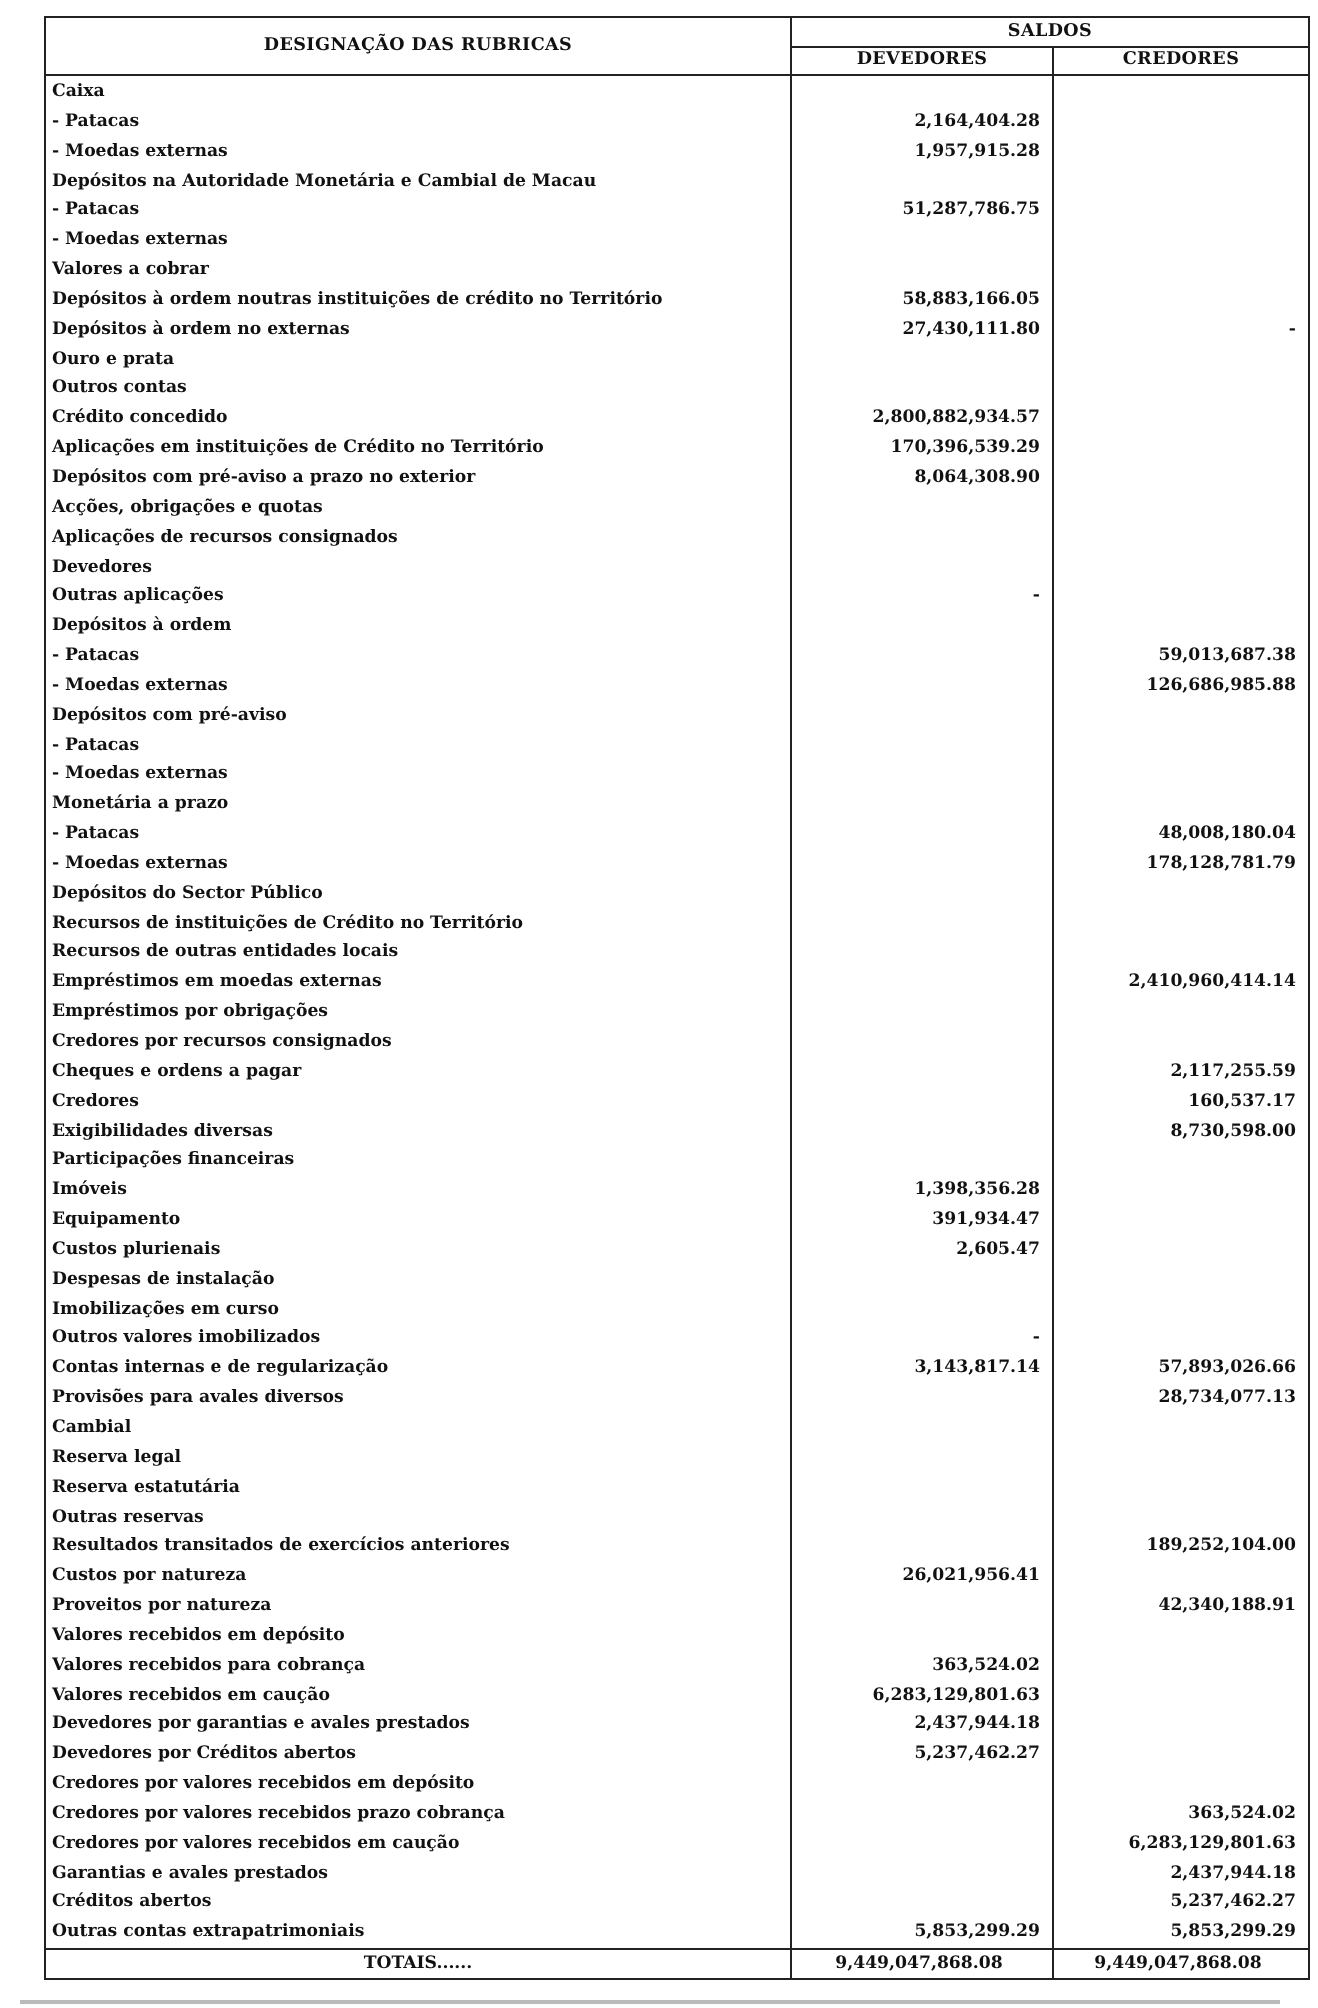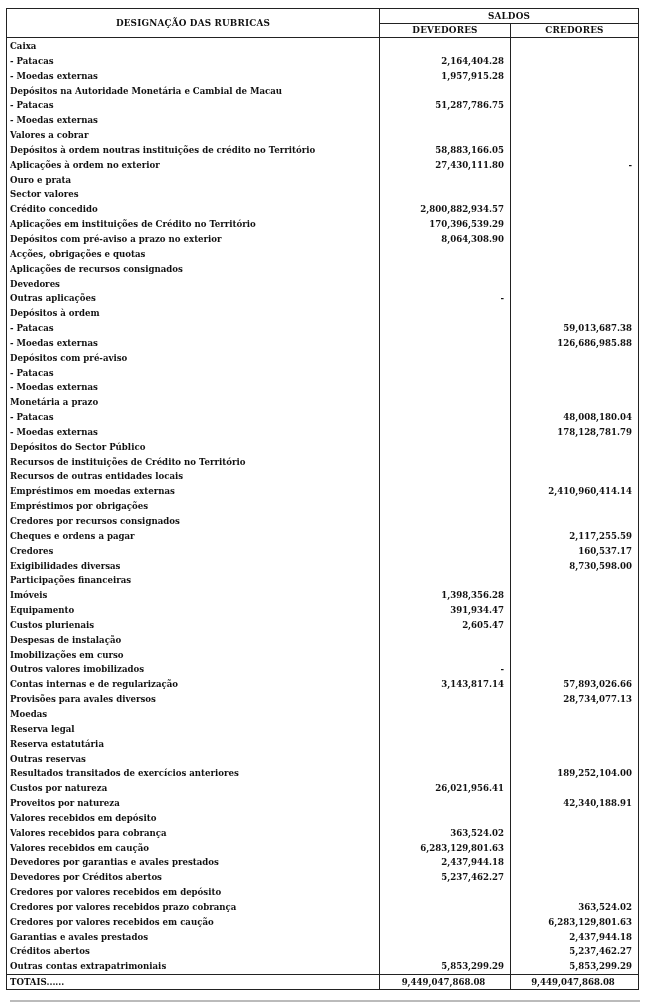--- a/index.html
+++ b/index.html
@@ -1,32 +1,32 @@
 <!DOCTYPE html>
 <html><head>
 <meta charset="utf-8">
 <style>
   html, body { margin: 0; padding: 0; background: #ffffff; }
   body { width: 659px; height: 1004px; position: relative; overflow: hidden;
          font-family: "DejaVu Serif", "Liberation Serif", serif; color: #111; }
-  .sheet { position: absolute; left: 6px; top: 8px; width: 632px; }
+  .sheet { position: absolute; left: 22px; top: 8px; width: 632px; }
   table { border-collapse: collapse; width: 632px; table-layout: fixed;
           font-weight: bold; font-size: 8.6px; }
   col.c1 { width: 373px; }
   col.c2 { width: 131px; }
   col.c3 { width: 128px; }
   th, td { padding: 0 3px; line-height: 14.85px; height: 14.85px; white-space: nowrap; overflow: hidden; }
   thead th { border: 1.5px solid #222; font-size: 8.8px; text-align: center; letter-spacing: 0.2px; }
   thead tr.h1 th { height: 14px; line-height: 14px; }
   thead tr.h2 th { height: 13px; line-height: 13px; }
   tbody td { border-left: 1.5px solid #222; border-right: 1.5px solid #222; }
   tbody td.num { text-align: right; padding-right: 6px; }
   tbody tr:first-child td { padding-top: 1px; margin-top: 20px; }
   tfoot td { border: 1.5px solid #222; height: 14px; line-height: 14px; }
-  tfoot td.lbl { text-align: left; }
+  tfoot td.lbl { text-align: center; }
   tfoot td.num { text-align: center; padding-right: 6px; }
   .shadow { position: absolute; left: 10px; top: 1000px; width: 630px; height: 2px; background: #bbb; }
 </style>
 </head>
 <body>
 
 <div class="sheet">
   <table>
     <colgroup>
         <col class="c1">
@@ -78,31 +78,31 @@
           <td>Valores a cobrar</td>
           <td class="num"></td>
           <td class="num"></td>
         </tr>
         <tr>
           <td>Depósitos à ordem noutras instituições de crédito no Território</td>
           <td class="num">58,883,166.05</td>
           <td class="num"></td>
         </tr>
         <tr>
-          <td>Aplicações à ordem no exterior</td>
+          <td>Depósitos à ordem no externas</td>
           <td class="num">27,430,111.80</td>
           <td class="num">-</td>
         </tr>
         <tr>
           <td>Ouro e prata</td>
           <td class="num"></td>
           <td class="num"></td>
         </tr>
         <tr>
-          <td>Sector valores</td>
+          <td>Outros contas</td>
           <td class="num"></td>
           <td class="num"></td>
         </tr>
         <tr>
           <td>Crédito concedido</td>
           <td class="num">2,800,882,934.57</td>
           <td class="num"></td>
         </tr>
         <tr>
           <td>Aplicações em instituições de Crédito no Território</td>
@@ -263,21 +263,21 @@
           <td>Contas internas e de regularização</td>
           <td class="num">3,143,817.14</td>
           <td class="num">57,893,026.66</td>
         </tr>
         <tr>
           <td>Provisões para avales diversos</td>
           <td class="num"></td>
           <td class="num">28,734,077.13</td>
         </tr>
         <tr>
-          <td>Moedas</td>
+          <td>Cambial</td>
           <td class="num"></td>
           <td class="num"></td>
         </tr>
         <tr>
           <td>Reserva legal</td>
           <td class="num"></td>
           <td class="num"></td>
         </tr>
         <tr>
           <td>Reserva estatutária</td>

